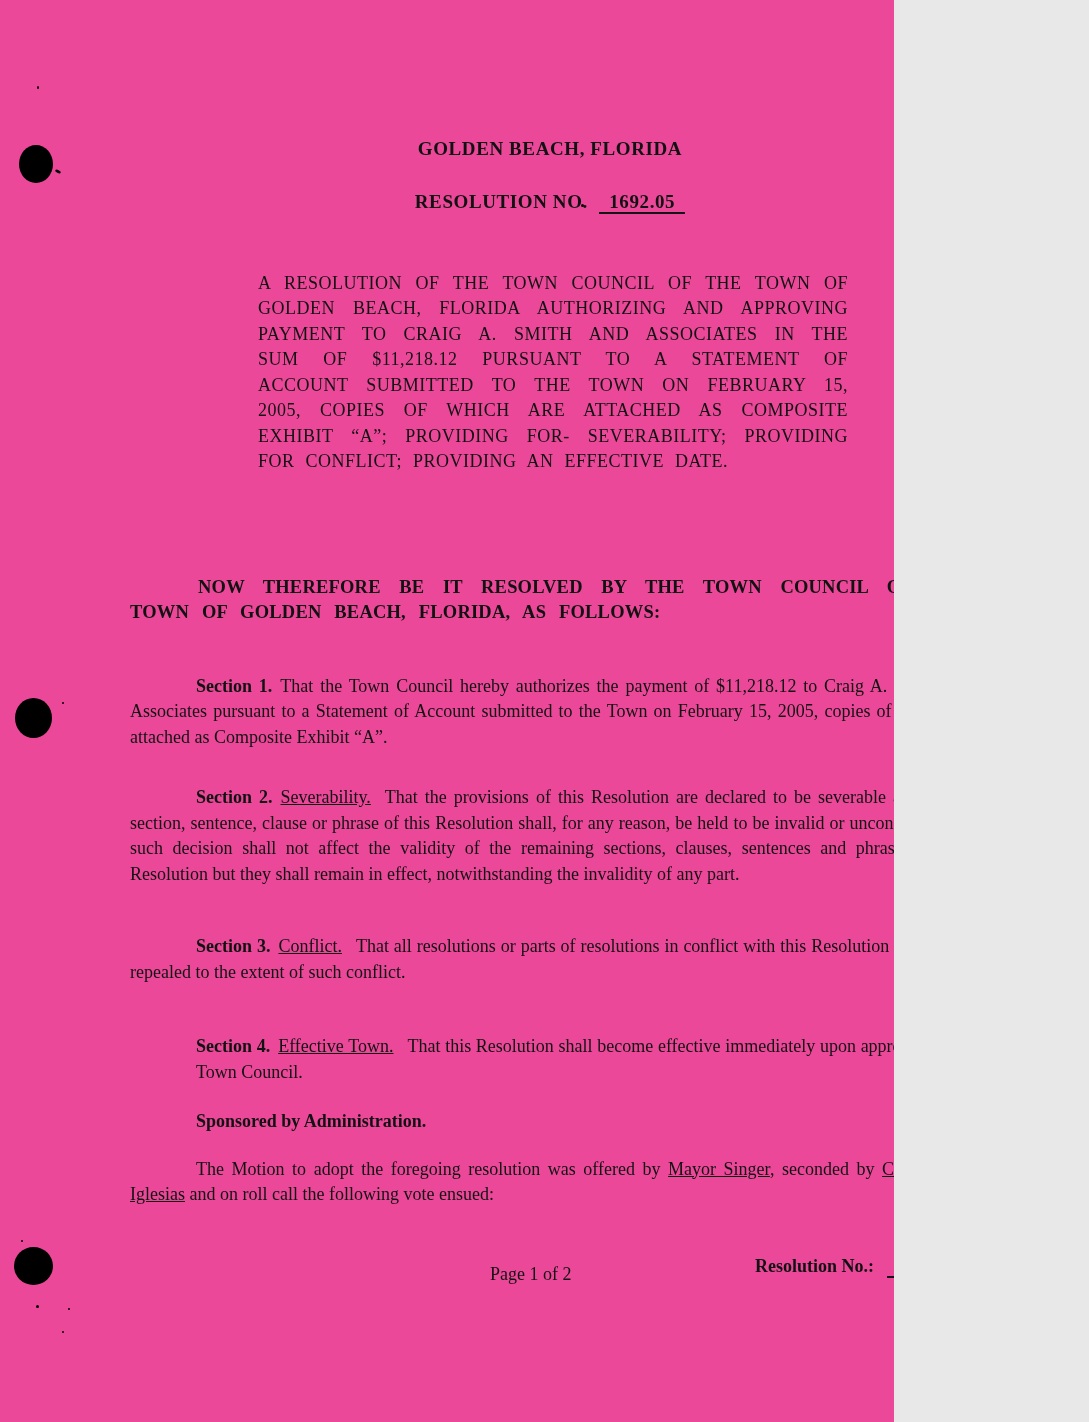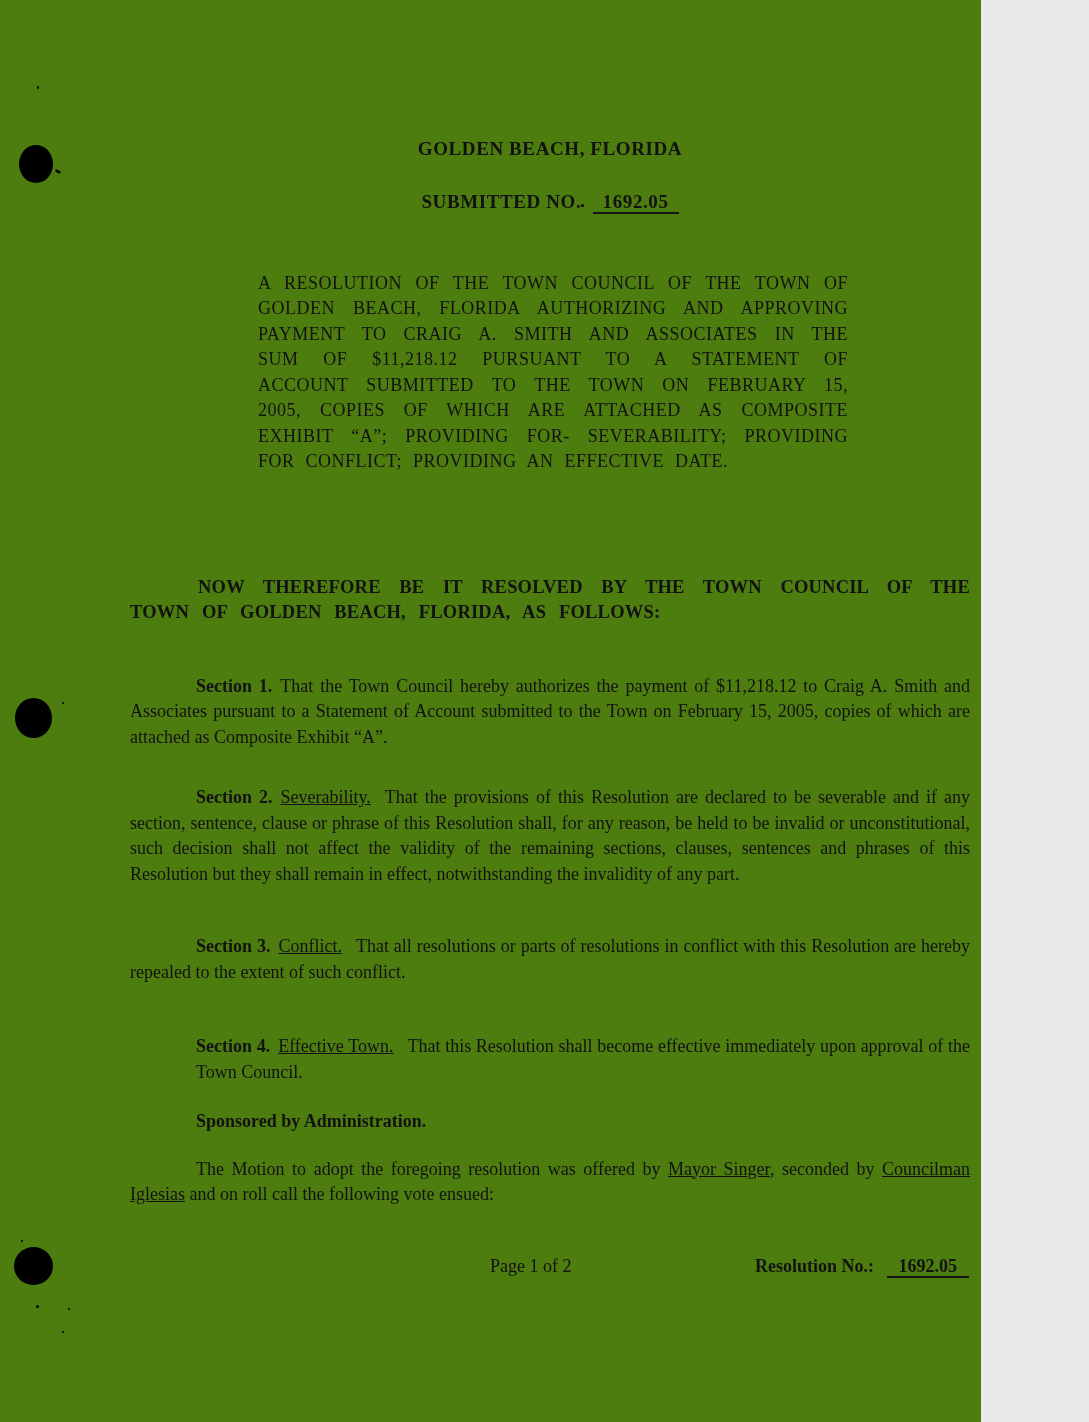--- a/index.html
+++ b/index.html
@@ -1,19 +1,19 @@
 <!DOCTYPE html>
 <html><head>
 <meta charset="utf-8">
 <style>
   html,body { margin:0; padding:0; background:#e8e8e8; }
   .page {
     position:relative;
-    width:981px; height:1422px;
-    background:#4d7c0f;
+    width:894px; height:1422px;
+    background:#ec4899;
     font-family:"Liberation Serif", serif;
     color:#121212;
     overflow:hidden;
   }
   .content {
     position:absolute; left:130px; top:0; width:840px;
     font-size:18px; line-height:25.5px;
   }
   .doc-title {
     margin:0; padding-top:139px;
@@ -38,21 +38,21 @@
   .sec2 { margin-top:35px; }
   .sec3 { margin-top:47px; }
   .sec4 { margin-top:49px; margin-left:66px; width:774px; text-indent:0; }
   .sec-head { font-weight:bold; margin-right:8px; }
   .sec-sub { text-decoration:underline; margin-right:14px; }
   .sponsor { margin:24px 0 0 66px; font-weight:bold; }
   .motion { margin:22px 0 0 0; text-indent:66px; text-align:justify; }
   .u { text-decoration:underline; }
 
   .footer { position:relative; margin-top:46px; height:28px; }
-  .page-num { position:absolute; left:360px; top:0; }
+  .page-num { position:absolute; left:360px; top:8px; }
   .footer-res { position:absolute; left:625px; top:0; font-weight:bold; }
   .footer-num { border-bottom:2px solid #151515; padding:0 12px; margin-left:8px; }
 
   .hole { position:absolute; background:#000; border-radius:50%; }
   .hole-1 { left:19px; top:145px; width:34px; height:38px; }
   .hole-2 { left:15px; top:698px; width:37px; height:40px; }
   .hole-3 { left:14px; top:1247px; width:39px; height:38px; }
 
   .speck { position:absolute; background:#000; border-radius:50%; }
   .sp1 { left:55px; top:170px; width:6px; height:3px; transform:rotate(25deg); }
@@ -79,21 +79,21 @@
   <div class="speck sp5"></div>
   <div class="speck sp6"></div>
   <div class="speck sp7"></div>
   <div class="speck sp8"></div>
 
   <div class="content">
 
     <h1 class="doc-title">GOLDEN BEACH, FLORIDA</h1>
 
     <div class="res-line">
-      <span>SUBMITTED NO.</span>
+      <span>RESOLUTION NO.</span>
       <span class="res-num">1692.05</span>
     </div>
 
     <p class="preamble">A RESOLUTION OF THE TOWN COUNCIL OF THE TOWN OF GOLDEN BEACH, FLORIDA AUTHORIZING AND APPROVING PAYMENT TO CRAIG A. SMITH AND ASSOCIATES IN THE SUM OF $11,218.12 PURSUANT TO A STATEMENT OF ACCOUNT SUBMITTED TO THE TOWN ON FEBRUARY 15, 2005, COPIES OF WHICH ARE ATTACHED AS COMPOSITE EXHIBIT “A”; PROVIDING FOR- SEVERABILITY; PROVIDING FOR CONFLICT; PROVIDING AN EFFECTIVE DATE.</p>
 
     <p class="resolved">NOW THEREFORE BE IT RESOLVED BY THE TOWN COUNCIL OF THE TOWN OF GOLDEN BEACH, FLORIDA, AS FOLLOWS:</p>
 
     <p class="sec sec1"><span class="sec-head">Section 1.</span><span>That the Town Council hereby authorizes the payment of $11,218.12 to Craig A. Smith and Associates pursuant to a Statement of Account submitted to the Town on February 15, 2005, copies of which are attached as Composite Exhibit “A”.</span></p>
 
     <p class="sec sec2"><span class="sec-head">Section 2.</span><span class="sec-sub">Severability.</span><span>That the provisions of this Resolution are declared to be severable and if any section, sentence, clause or phrase of this Resolution shall, for any reason, be held to be invalid or unconstitutional, such decision shall not affect the validity of the remaining sections, clauses, sentences and phrases of this Resolution but they shall remain in effect, notwithstanding the invalidity of any part.</span></p>

